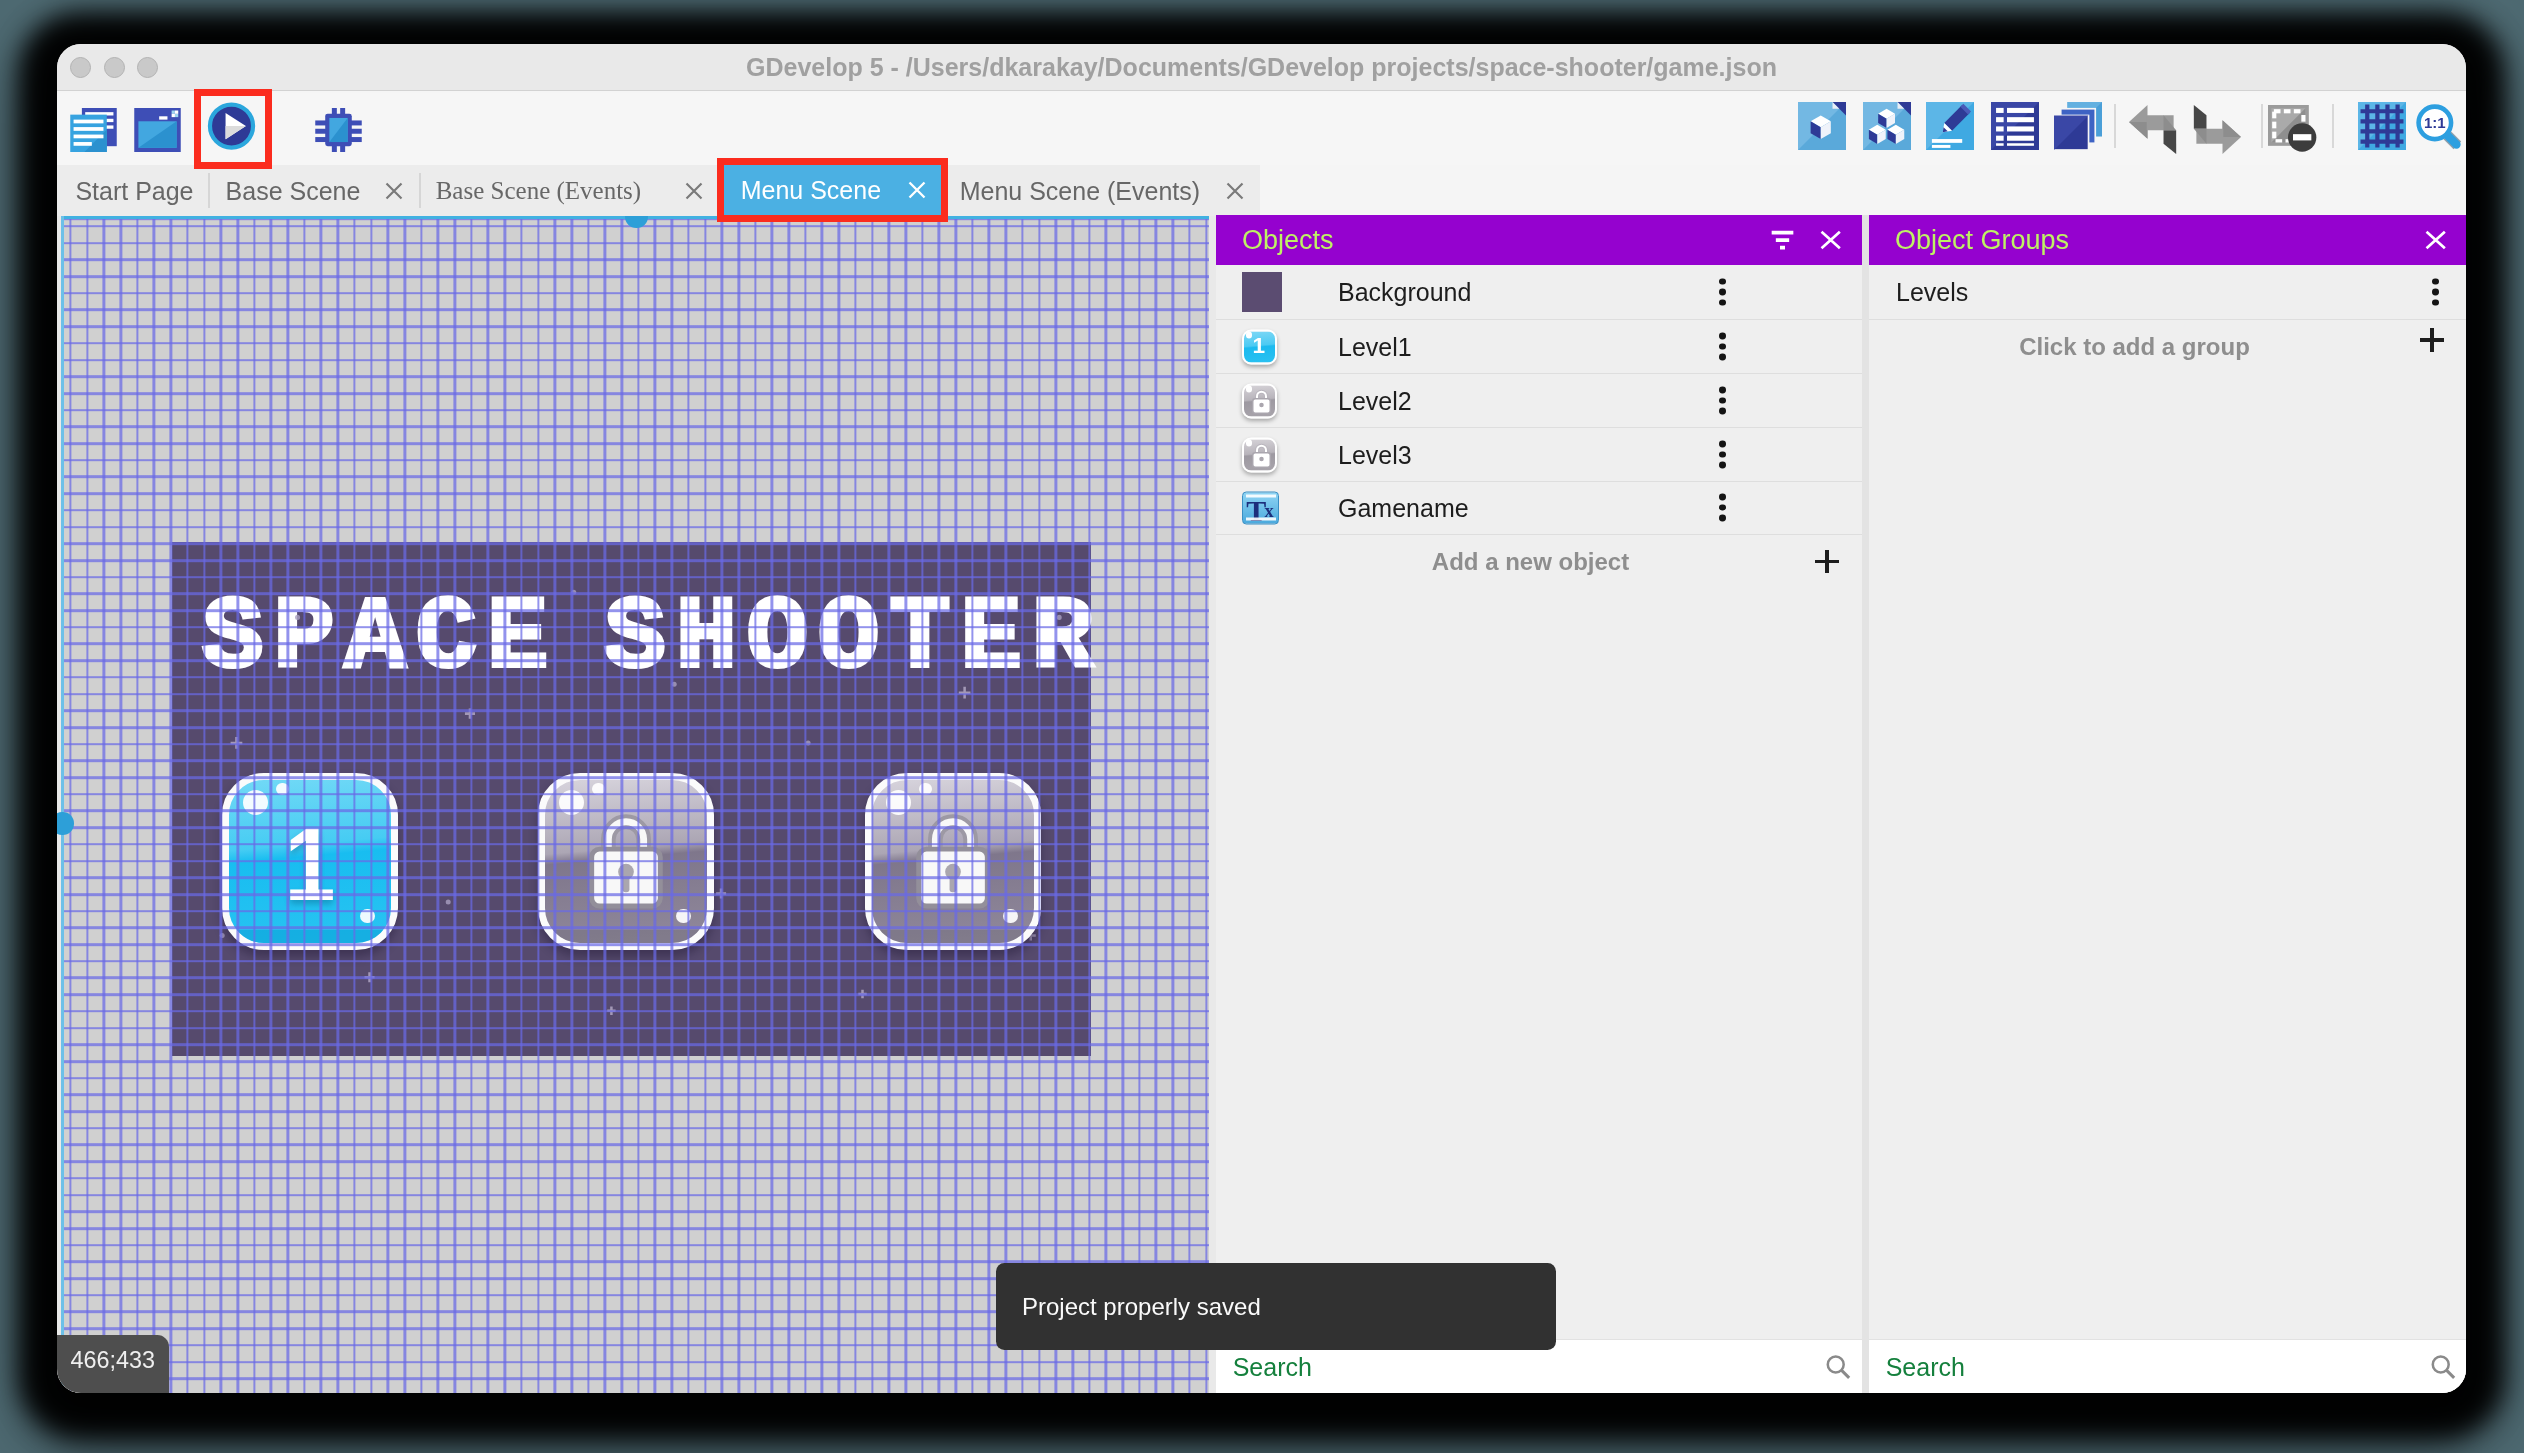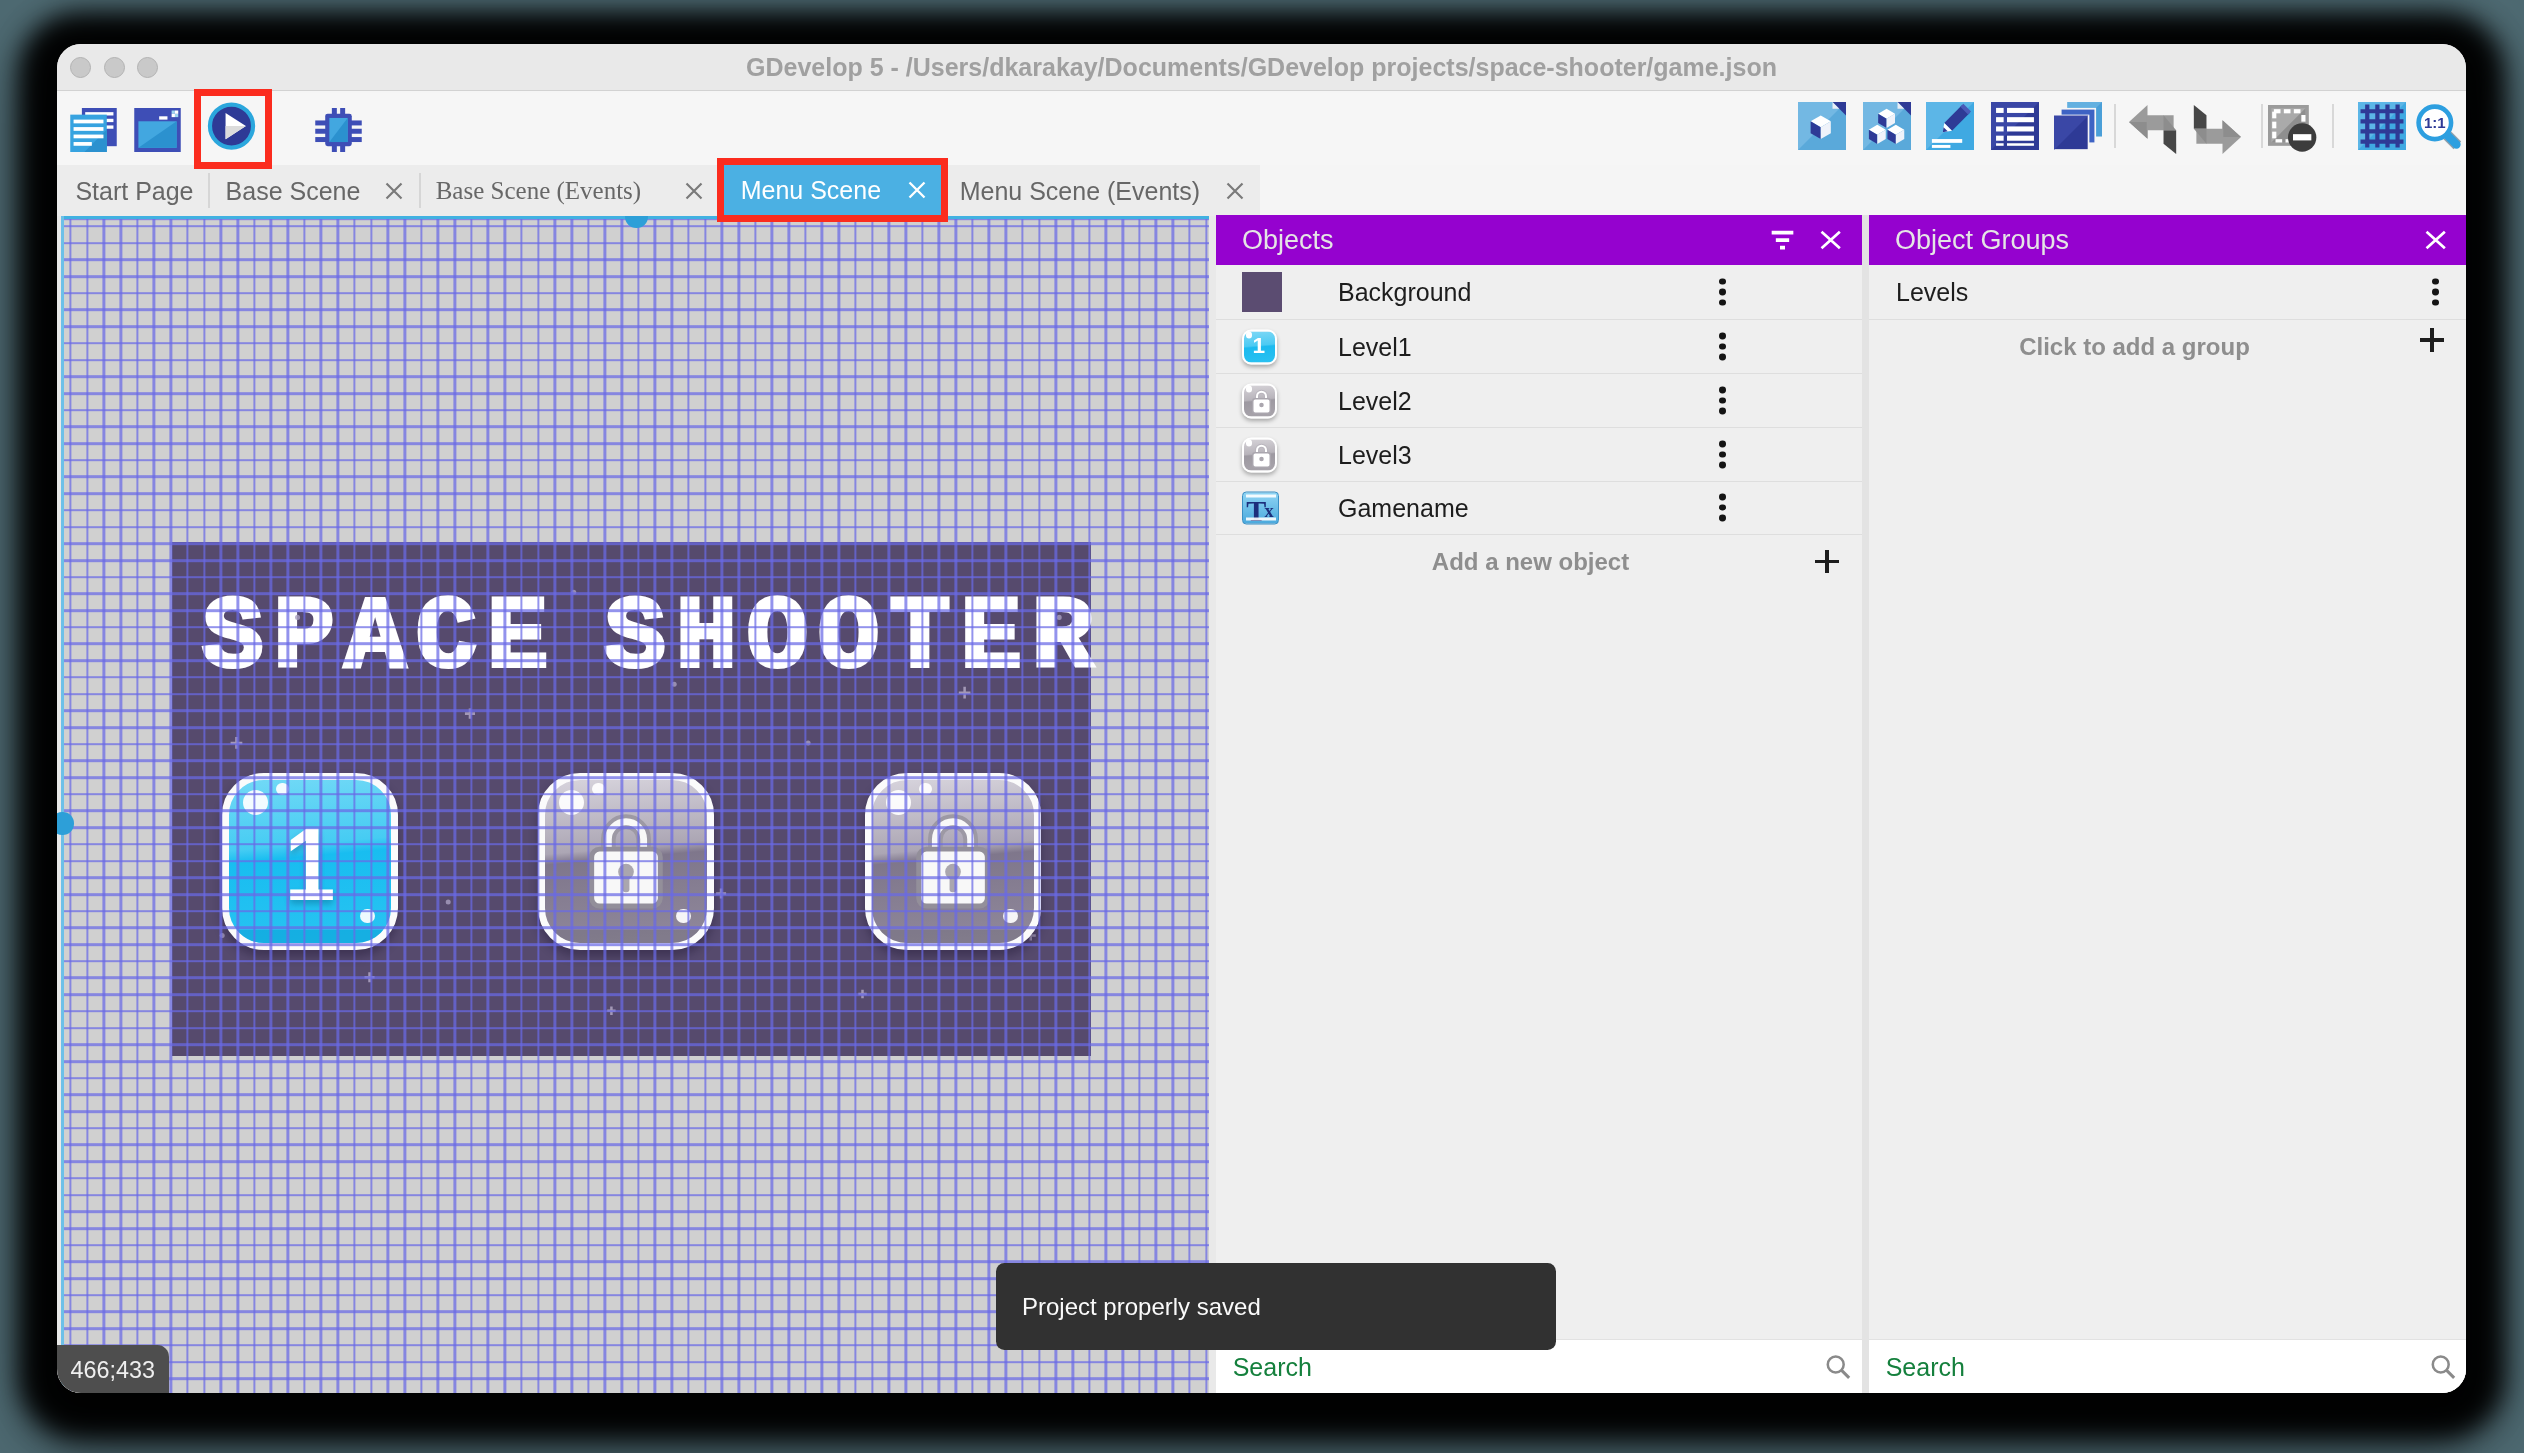--- a/index.html
+++ b/index.html
@@ -49,27 +49,27 @@
   .hl3 { right:16.7px; bottom:20px; width:14.2px; height:14.2px; }
   #gridlines { position:absolute; left:0; top:0; right:0; bottom:0;
     background-image:
       repeating-linear-gradient(to right, rgba(105,105,230,0.72) 0 2.5px, transparent 2.5px 16.7px),
       repeating-linear-gradient(to bottom, rgba(105,105,230,0.72) 0 2.5px, transparent 2.5px 16.7px);
     background-position: 8.4px 0, 0 9.2px;
   }
   #selTop { position:absolute; left:0px; top:0; width:100%; height:3.3px; background:#41b1e1; }
   #selLeft { position:absolute; left:0px; top:0; width:3.3px; height:100%; background:#6cc0e8; }
   .handle { position:absolute; width:22.6px; height:22.6px; border-radius:50%; background:#2d9fd8; }
-  #coord { position:absolute; left:0px; bottom:0px; width:112px; height:48px; background:#4e4e4e; border-radius:0 11.7px 0 0; color:#efefef; font-size:23.4px; line-height:51px; padding-left:13.4px; }
+  #coord { position:absolute; left:0px; bottom:0px; width:112px; height:58px; background:#4e4e4e; border-radius:0 11.7px 0 0; color:#efefef; font-size:23.4px; line-height:51px; padding-left:13.4px; }
   
   .panel { position:absolute; top:171px; bottom:0; background:#efefef; }
   #panelObjects { left:1159px; width:646px; }
   #panelDivider { position:absolute; left:1805px; top:171px; bottom:0; width:6.7px; background:#e3e3e3; }
   #panelGroups { left:1812px; width:598px; }
-  .phead { position:absolute; left:0; top:0; width:100%; height:50px; background:#9502cf; color:#e5e5e5; font-size:27px; }
+  .phead { position:absolute; left:0; top:0; width:100%; height:50px; background:#9502cf; color:#bef264; font-size:27px; }
   .phead .ptitle { position:absolute; left:26px; top:50%; transform:translateY(-50%); }
   .prow { position:absolute; left:0; width:100%; border-bottom:1.7px solid #dedede; }
   .rowtxt { position:absolute; left:122px; top:50%; transform:translateY(-50%); font-size:25px; color:#1d1d1d; }
   .dots { position:absolute; right:136px; top:50%; transform:translateY(-50%); }
   .dots i { display:block; width:6.7px; height:6.7px; border-radius:50%; background:#141414; margin:3.8px auto; }
   .rowicon { position:absolute; left:26px; top:50%; transform:translateY(-50%); }
   .miniBtn { width:35px; height:35px; border-radius:9.2px; border:2.5px solid #fff; box-shadow:0 2.5px 4.2px rgba(0,0,0,0.3); }
   .miniBlue { background:linear-gradient(175deg,#7ed8f6 0%, #4ccaf3 45%, #1cbaef 50%, #2ac1f1 100%); }
   .miniGray { background:linear-gradient(175deg,#d5d2d7 0%, #b8b4bb 45%, #9d99a1 50%, #a8a4ab 100%); }
   .miniBtn b { position:absolute; left:50%; top:50%; transform:translate(-55%,-52%); color:#fff; font-size:22.6px; }

